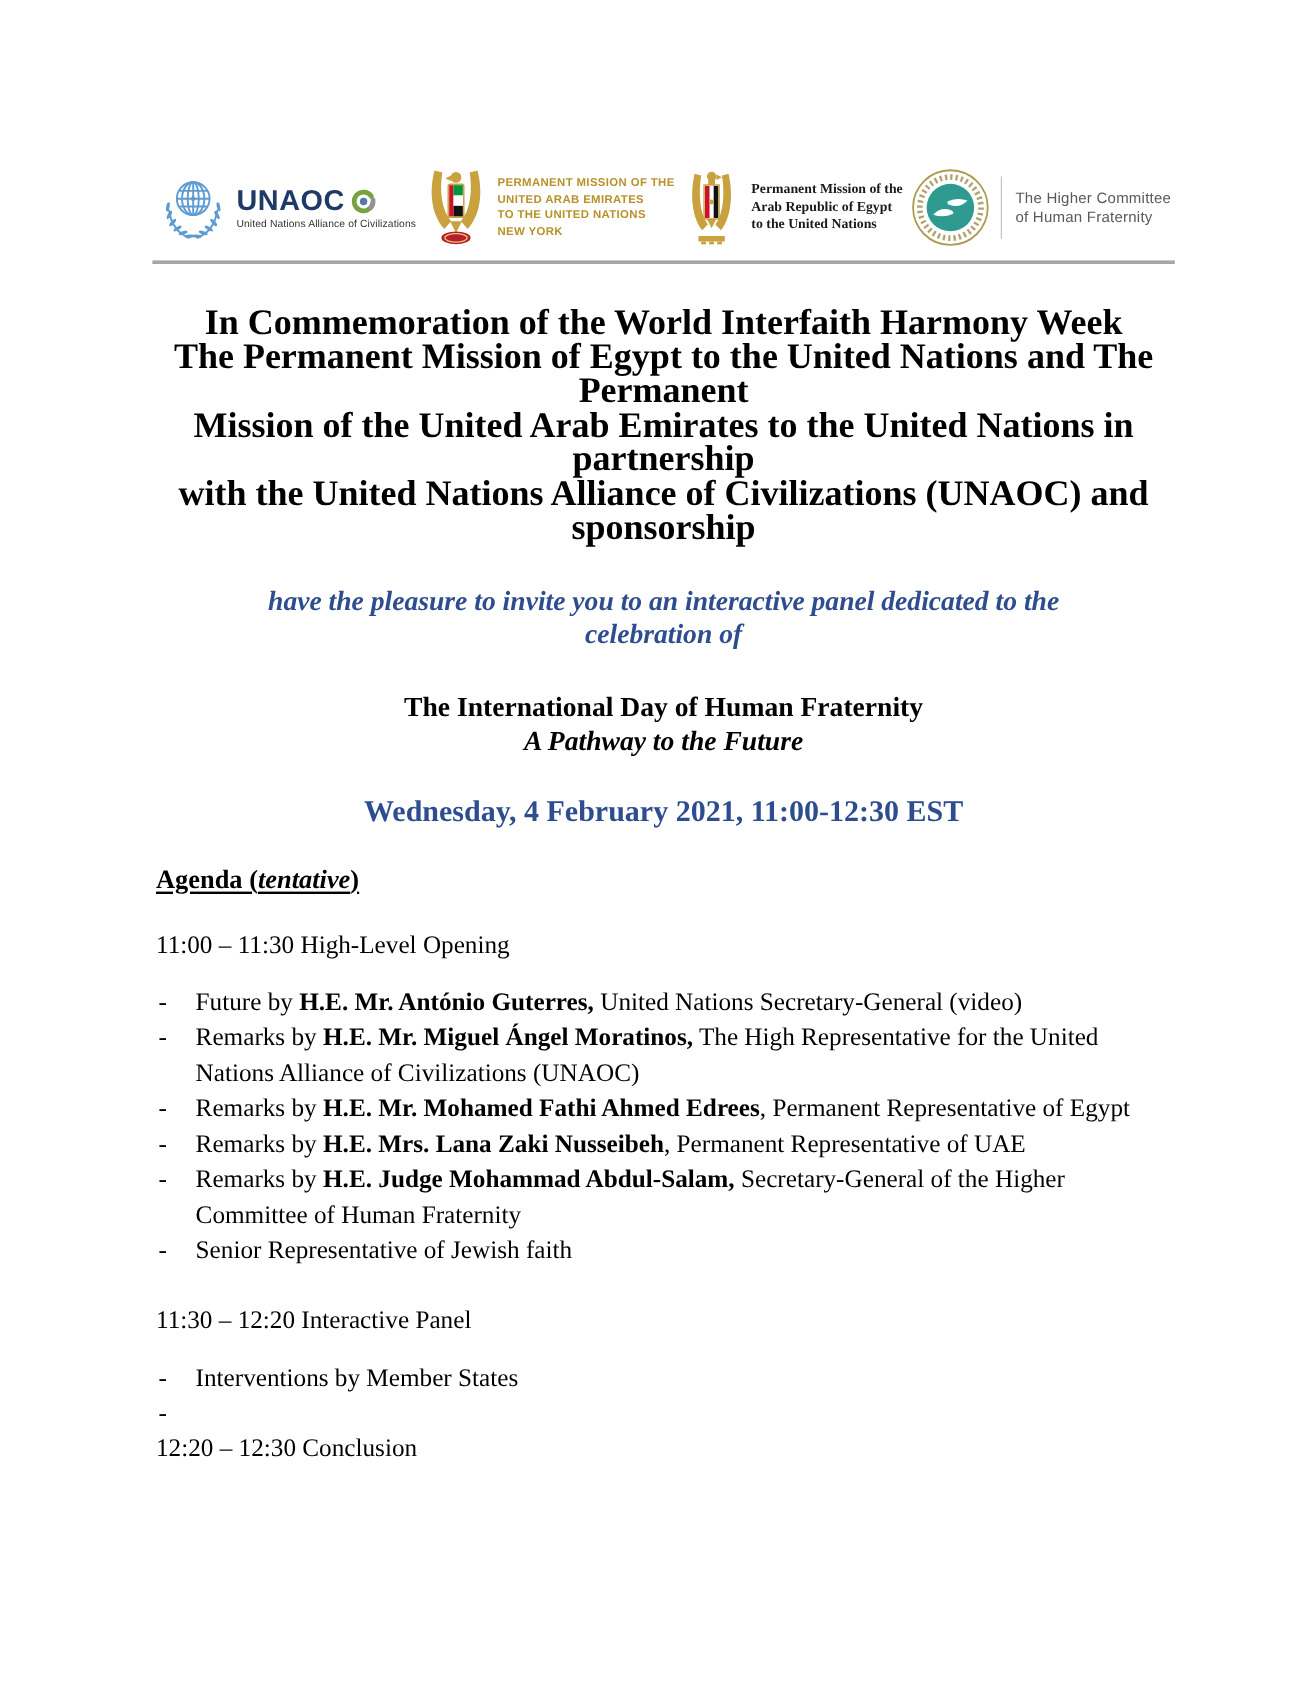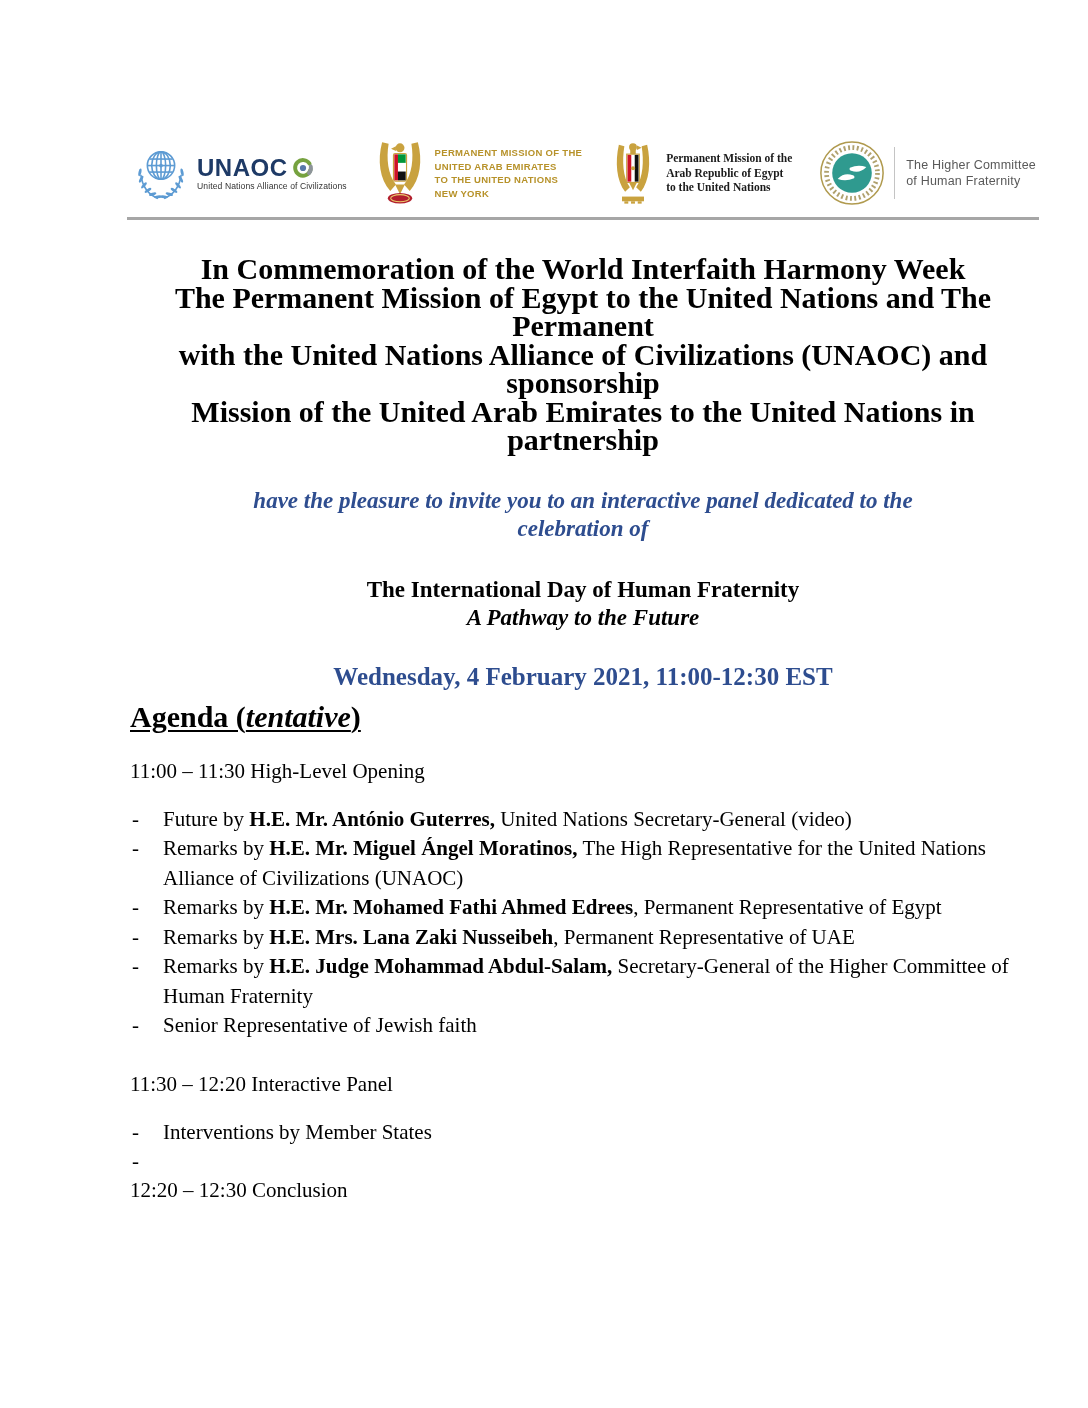--- a/index.html
+++ b/index.html
@@ -11,21 +11,21 @@
     --unaoc-navy:#1e3a66;
     --hchf-teal:#2f9a8f;
     --hchf-grey:#595959;
   }
   html,body{margin:0;padding:0;background:#ffffff;}
   body{
     width:1088px;height:1408px;overflow:hidden;
     font-family:"Liberation Serif", serif;color:#000;
     -webkit-text-size-adjust:none;
   }
-  .page{padding:138px 52px 0 130px;}
+  .page{padding:138px 112px 0 130px;}
 
   
   .logos{display:flex;align-items:center;justify-content:space-between;height:70px;}
   .logo{display:flex;align-items:center;}
   .unaoc-right{margin-left:5px;}
   .unaoc-top{display:flex;align-items:center;}
   .unaoc-acronym{
     font-family:"Liberation Sans", sans-serif;font-weight:bold;
     font-size:24px;letter-spacing:.5px;color:var(--unaoc-navy);line-height:24px;
   }
@@ -61,21 +61,21 @@
   }
   .event-title-block{margin-top:32px;text-align:center;font-size:23px;line-height:28.5px;}
   .event-title{font-weight:bold;}
   .event-subtitle{font-weight:bold;font-style:italic;}
   .datetime{
     margin-top:30px;text-align:center;color:var(--accent-blue);
     font-weight:bold;font-size:25px;line-height:28px;
   }
 
   
-  .agenda-heading{margin-top:11px;font-size:30px;line-height:29px;}
+  .agenda-heading{margin-top:27px;font-size:22px;line-height:29px;}
   .agenda-heading .u{
     font-weight:bold;text-decoration:underline;
     text-decoration-thickness:2px;text-underline-offset:3px;
   }
   .section-title{font-size:21px;line-height:29px;margin-top:29px;}
   #agenda-sections .section-title:first-child{margin-top:26px;}
   .bullets{list-style:none;margin:19px 0 0 0;padding:0;}
   .bullets li{
     position:relative;padding-left:33px;font-size:21px;line-height:29.5px;
   }
@@ -198,22 +198,22 @@
         </div>
     </div>
 
   </header>
 
   <hr class="rule">
 
   <section class="header-block">
       <div>In Commemoration of the World Interfaith Harmony Week</div>
       <div>The Permanent Mission of Egypt to the United Nations and The Permanent</div>
+      <div>Mission of the United Arab Emirates to the United Nations in partnership</div>
       <div>with the United Nations Alliance of Civilizations (UNAOC) and sponsorship</div>
-      <div>Mission of the United Arab Emirates to the United Nations in partnership</div>
     </section>
 
   <section class="invite">
       <div>have the pleasure to invite you to an interactive panel dedicated to the</div>
       <div>celebration of</div>
     </section>
 
   <section class="event-title-block">
     <div class="event-title">The International Day of Human Fraternity</div>
     <div class="event-subtitle">A Pathway to the Future</div>

